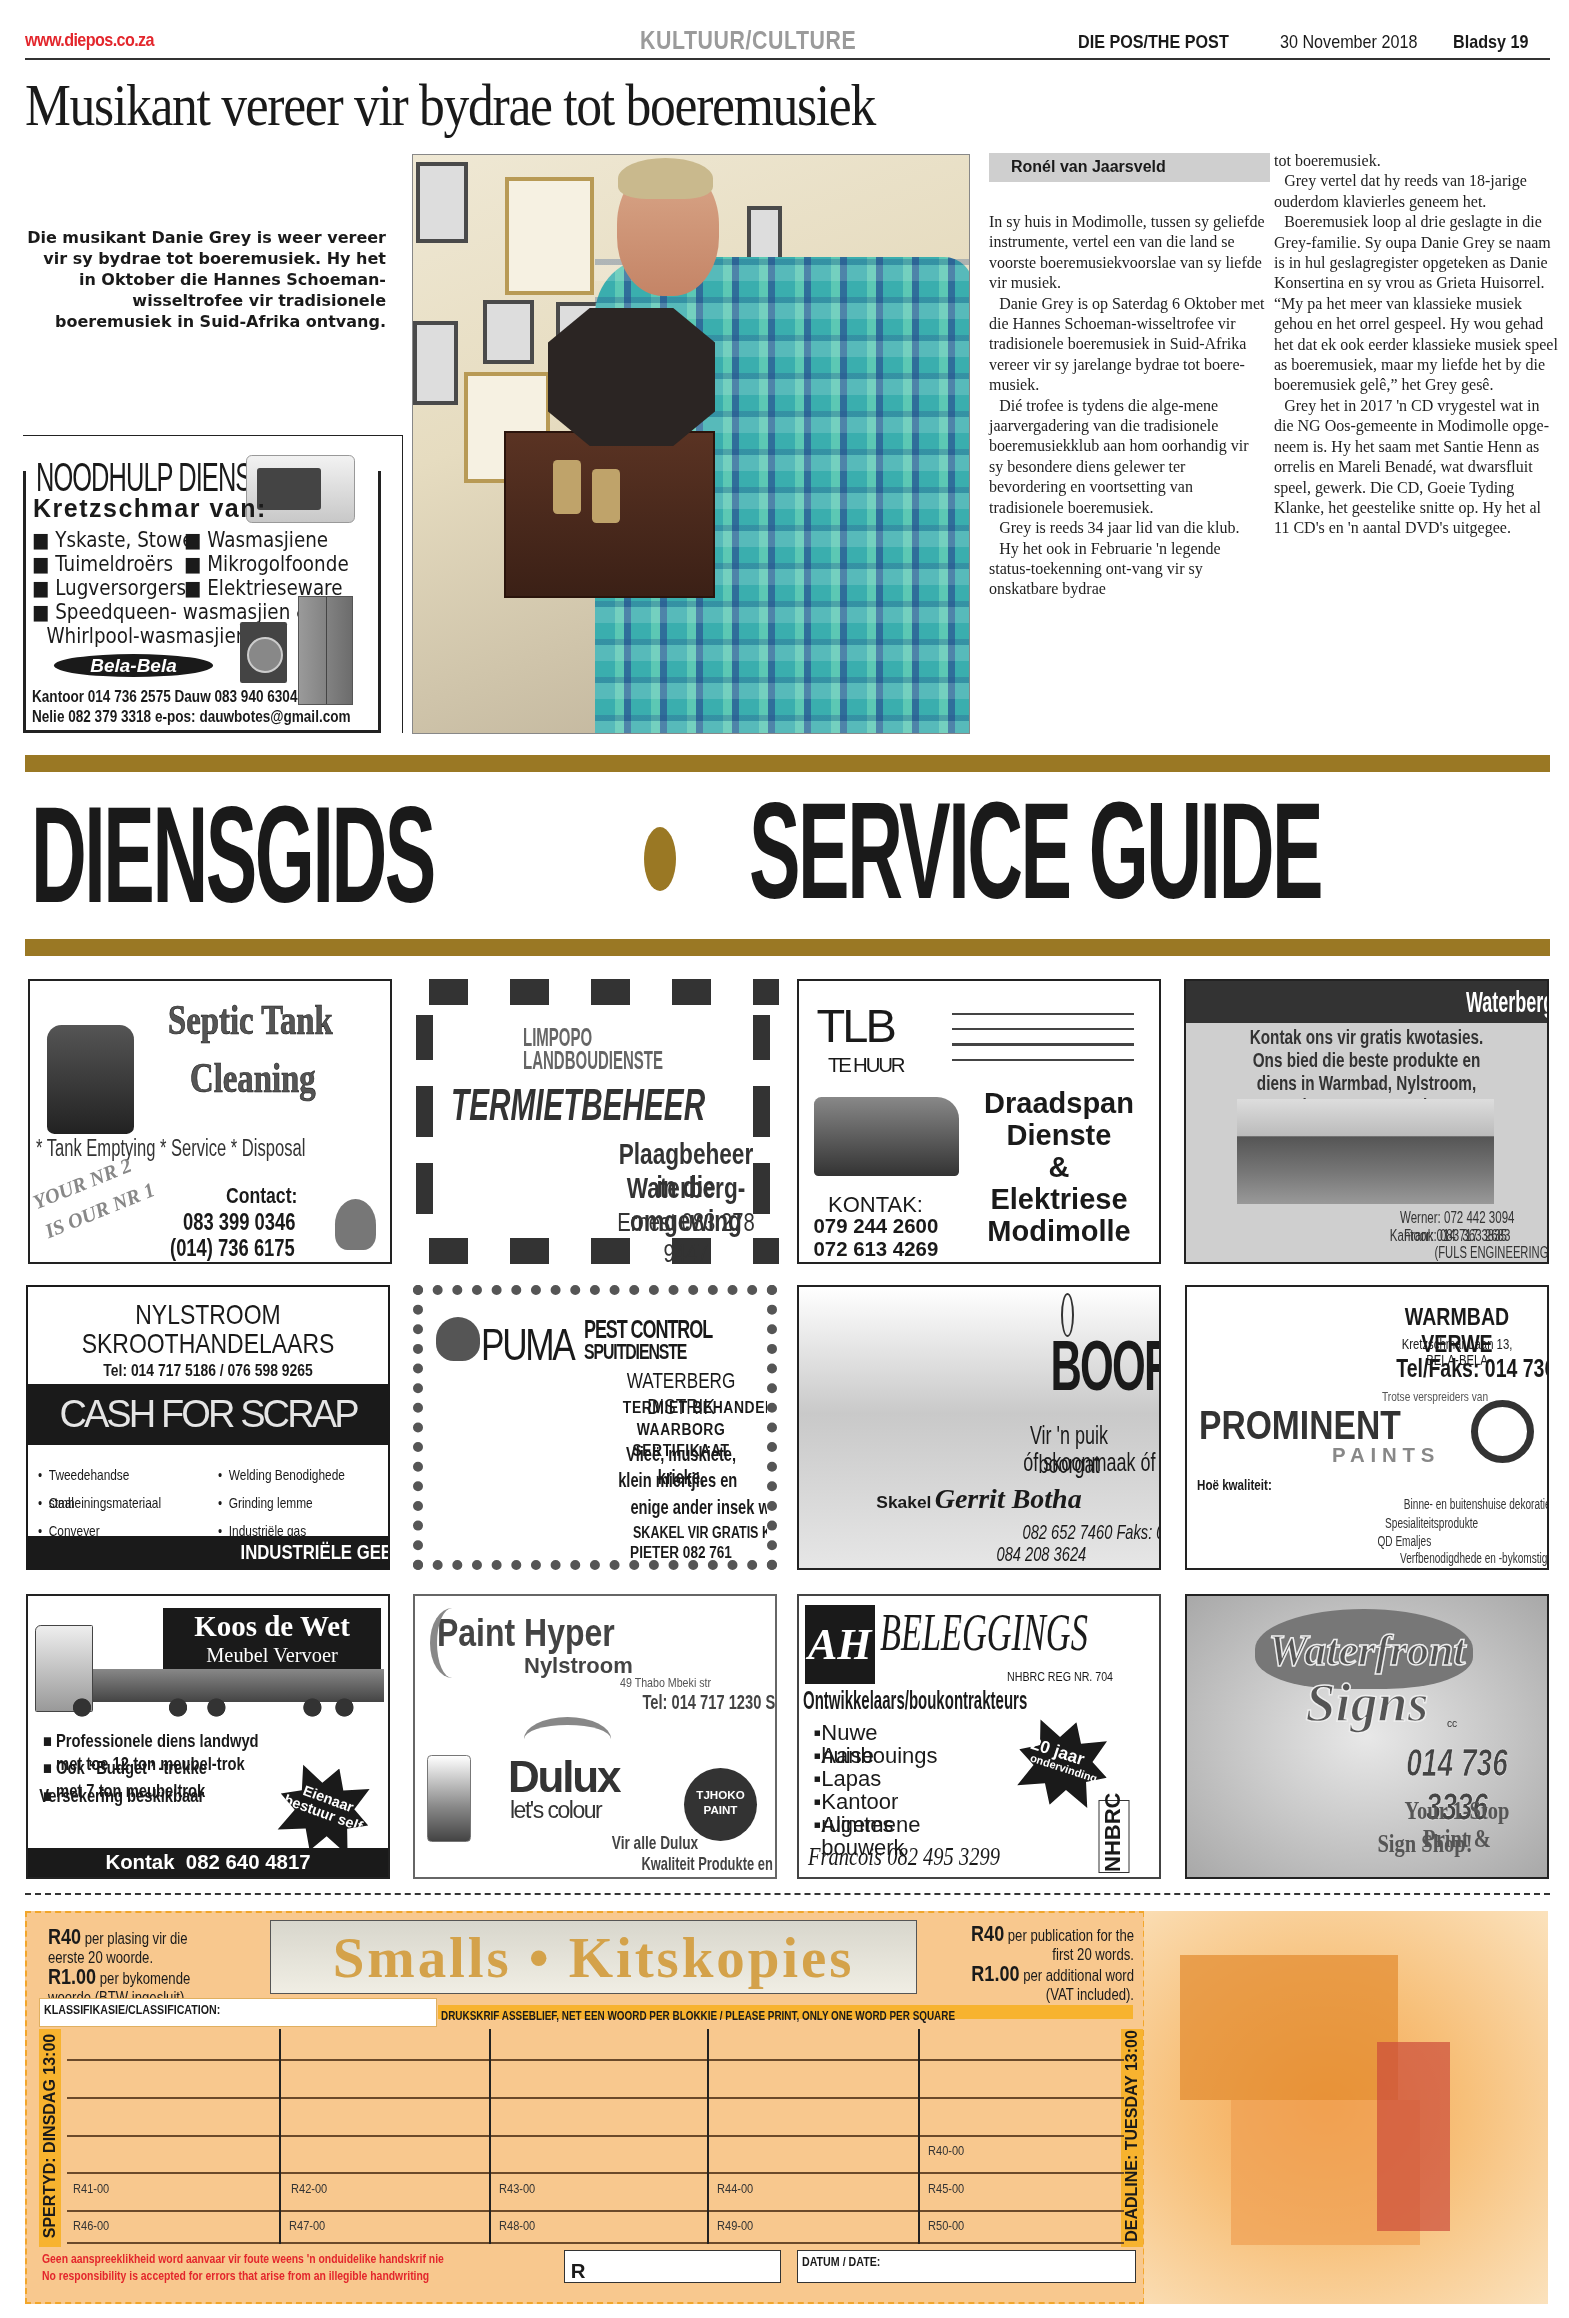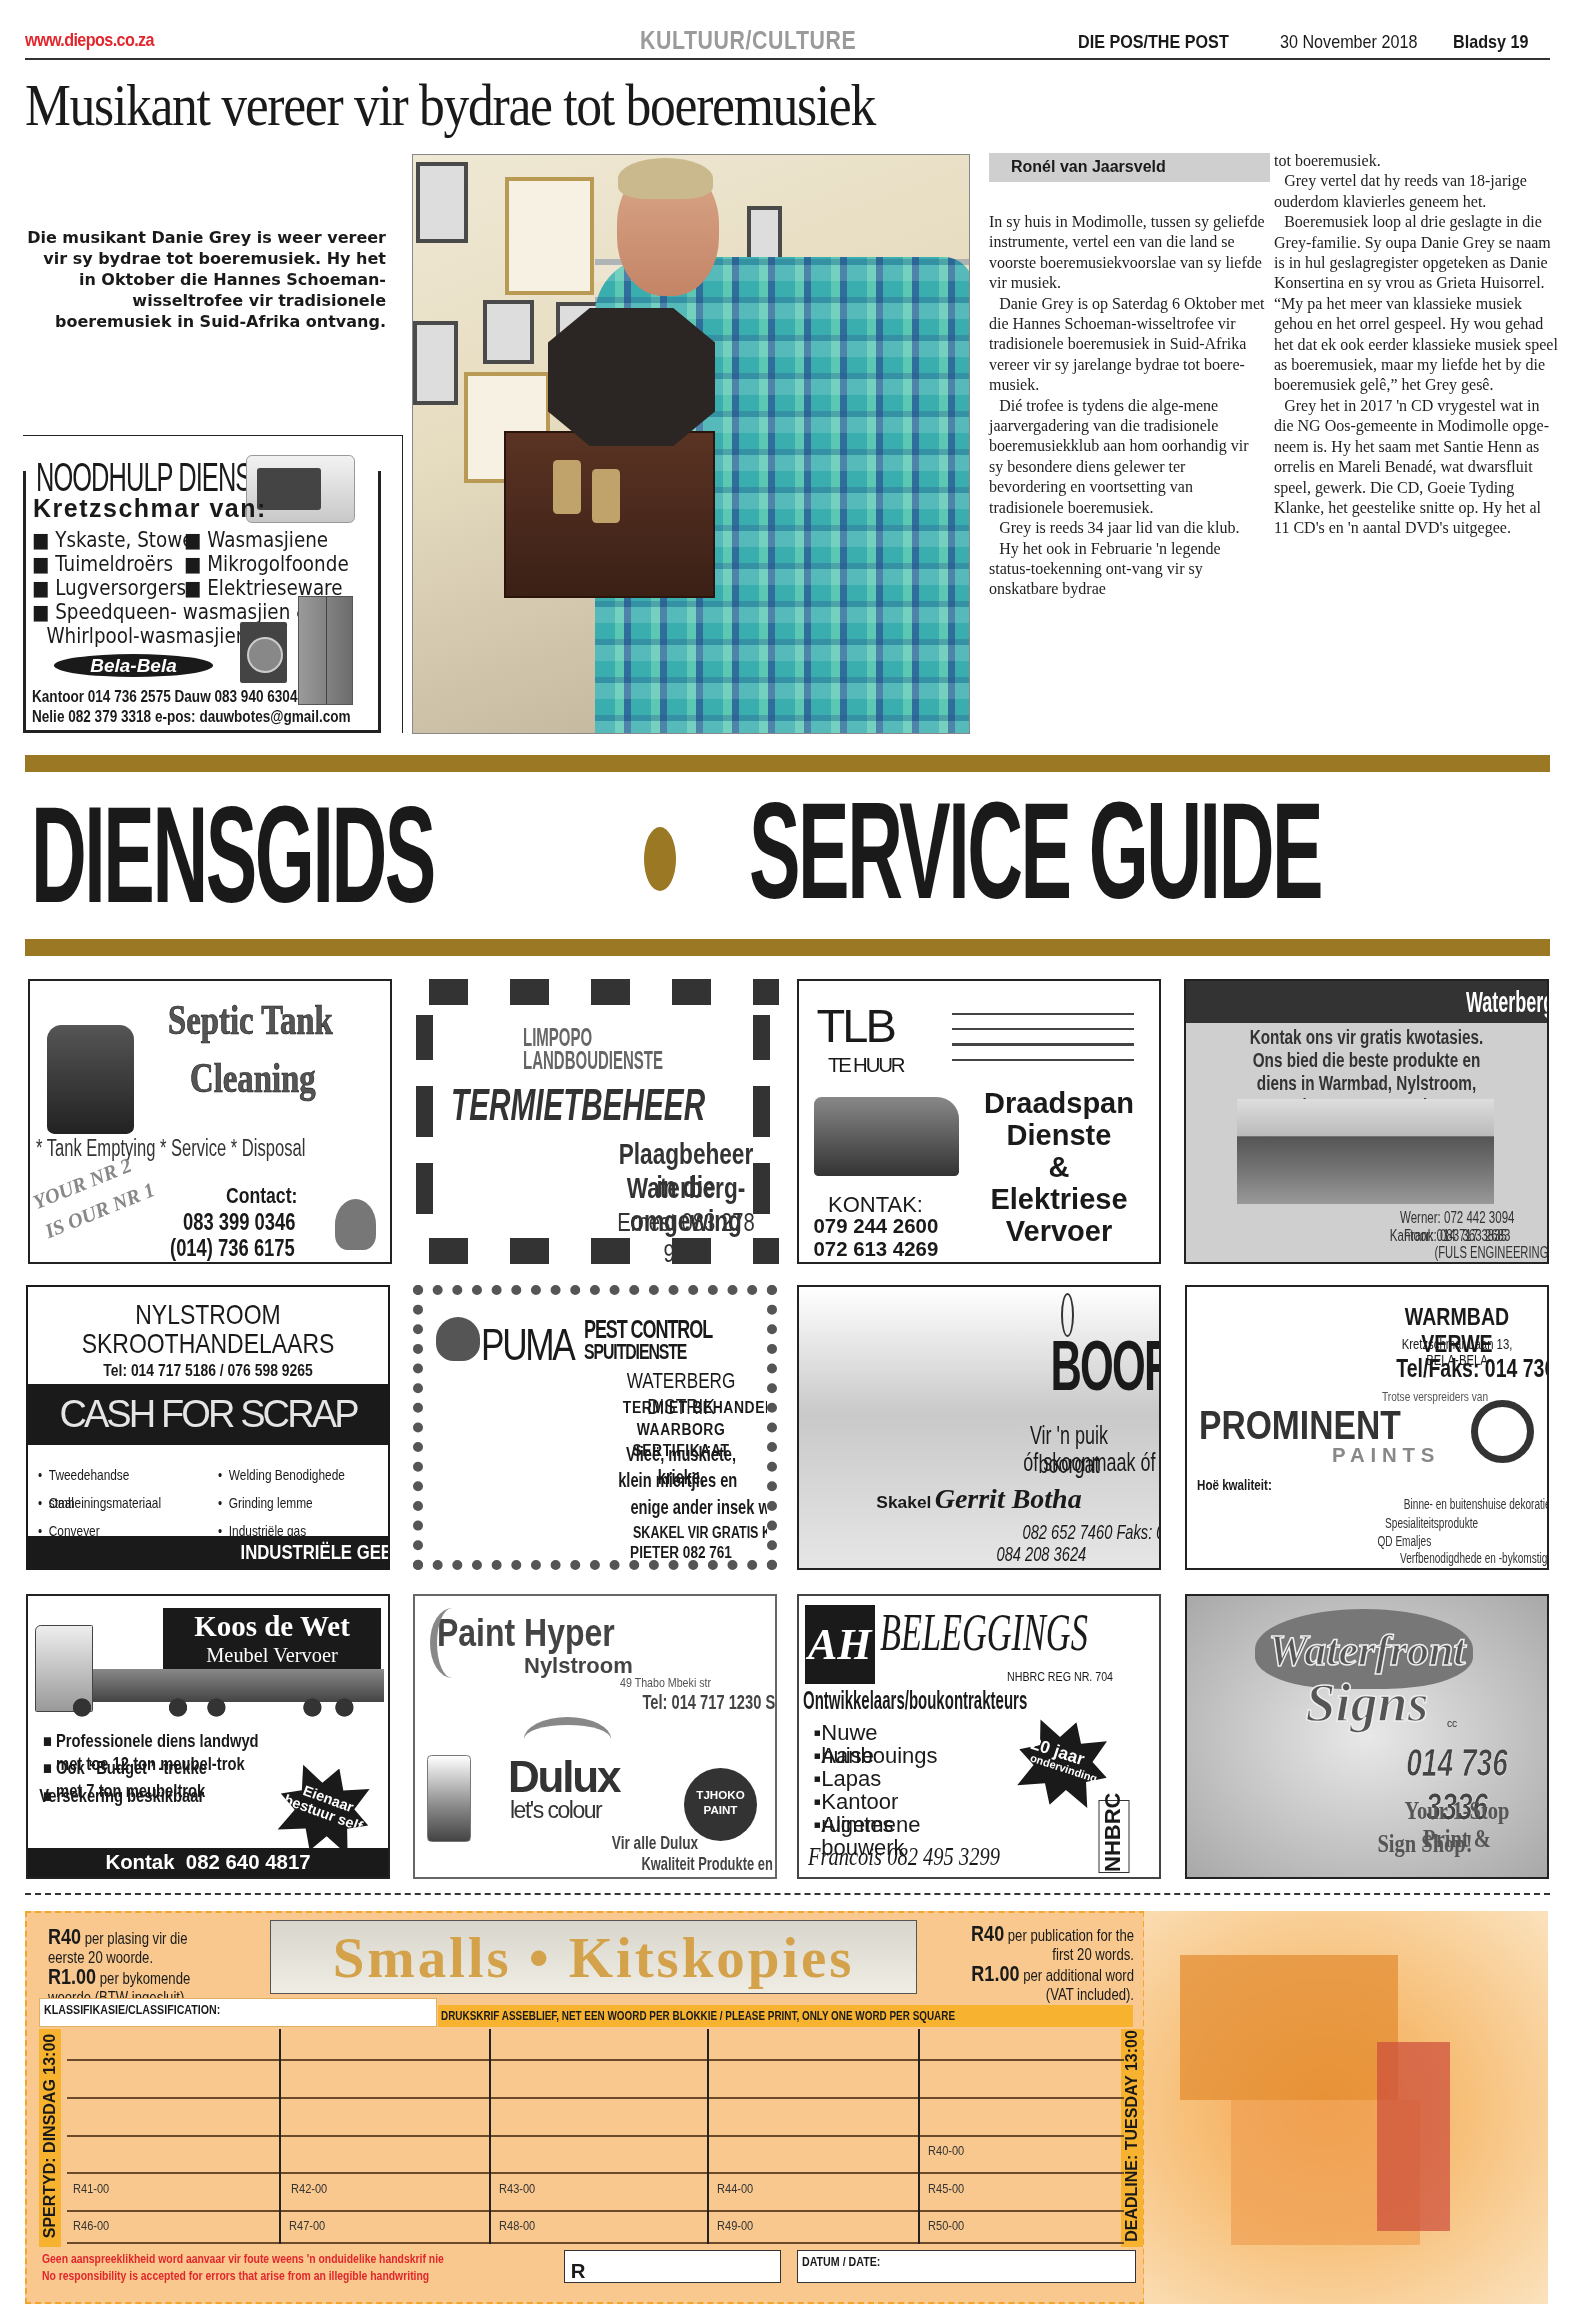--- a/index.html
+++ b/index.html
@@ -193,21 +193,21 @@
 <div class="ad" style="left:797px;top:979px;width:364px;height:285px">
   <div style="left:17.4px;top:17.4px;font:47px 'Liberation Sans',sans-serif;letter-spacing:-2.9px">TLB</div>
   <div style="left:29px;top:73px;font:20.4px 'Liberation Sans',sans-serif;letter-spacing:-2.2px">TE HUUR</div>
   <div style="left:153px;top:20.4px;width:182px;height:73px;background:repeating-linear-gradient(0deg,transparent 0 13px,#444 13px 15.3px)"></div>
   <div style="left:14.5px;top:116px;width:145px;height:79px;background:linear-gradient(#888,#333);border-radius:7.3px 22px 4.4px 4.4px"></div>
   <div style="left:169px;top:106px;width:182px;text-align:center;font:900 29px/32px 'Liberation Sans',sans-serif">
     <div style="position:static">Draadspan</div>
     <div style="position:static">Dienste</div>
     <div style="position:static">&amp;</div>
     <div style="position:static">Elektriese</div>
-    <div style="position:static">Vervoer</div>
+    <div style="position:static">Modimolle</div>
   </div>
   <div style="left:29px;top:211px;font:22px 'Liberation Sans',sans-serif">KONTAK:</div>
   <div style="left:14.5px;top:234px;font:bold 20.4px 'Liberation Sans',sans-serif">079 244 2600</div>
   <div style="left:14.5px;top:257px;font:bold 20.4px 'Liberation Sans',sans-serif">072 613 4269</div>
 </div>
 
 <div class="ad" style="left:1184px;top:979px;width:365px;height:285px;background:#cfcfcf">
   <div style="left:0;top:0;right:0;height:42px;background:#333;color:#fff;font:bold 29px/42px 'Liberation Sans',sans-serif;text-align:center">
       <span class="cond" style="transform:scaleX(.62);white-space:nowrap">Waterberg Skadunette &amp; Staalafdakke</span>
     </div>
@@ -412,21 +412,21 @@
   <span style="font-size:22px">R40</span><span style="font-weight:normal"> per plasing vir die eerste 20 woorde.</span><br>
   <span style="font-size:22px">R1.00</span><span style="font-weight:normal"> per bykomende woorde (BTW ingesluit).</span>
 </div>
 <div class="abs" style="left:270px;top:1920px;width:647px;height:74px;background:linear-gradient(#d8d6cc,#f0eee4);border:1.5px solid #555;font:bold 57px/74px 'Liberation Serif',serif;color:#d4a24a;text-align:center;letter-spacing:2.9px">Smalls • Kitskopies</div>
 <div class="abs" style="left:923px;top:1924px;width:211px;text-align:right;font:bold 16px/19px 'Liberation Sans',sans-serif;transform:scaleX(.82);transform-origin:right">
   <span style="font-size:22px">R40</span><span style="font-weight:normal"> per publication for the first 20 words.</span><br>
   <span style="font-size:22px">R1.00</span><span style="font-weight:normal"> per additional word (VAT included).</span>
 </div>
 
 <div class="abs" style="left:39px;top:1998px;width:398px;height:29px;background:#fff;border:0.7px solid #e0b060;font:bold 13px 'Liberation Sans',sans-serif;padding:2.9px 4.4px"><span style="display:inline-block;transform:scaleX(.82);transform-origin:left;white-space:nowrap">KLASSIFIKASIE/CLASSIFICATION:</span></div>
-<div class="abs" style="left:438px;top:2005px;width:695px;height:22px;background:#f7b32f;font:bold 12.4px/22px 'Liberation Sans',sans-serif;padding-left:2.9px;white-space:nowrap"><span style="display:inline-block;transform:scaleX(.8);transform-origin:left">DRUKSKRIF ASSEBLIEF, NET EEN WOORD PER BLOKKIE / PLEASE PRINT, ONLY ONE WORD PER SQUARE</span></div>
+<div class="abs" style="left:438px;top:2005px;width:695px;height:14px;background:#f7b32f;font:bold 12.4px/22px 'Liberation Sans',sans-serif;padding-left:2.9px;white-space:nowrap"><span style="display:inline-block;transform:scaleX(.8);transform-origin:left">DRUKSKRIF ASSEBLIEF, NET EEN WOORD PER BLOKKIE / PLEASE PRINT, ONLY ONE WORD PER SQUARE</span></div>
 
 <div class="abs" style="left:39px;top:2029px;width:22px;height:218px;background:#f7b32f"></div>
 <div class="abs" style="left:39px;top:2245px;width:218px;height:22px;transform:rotate(-90deg);transform-origin:left top;font:bold 16px/22px 'Liberation Sans',sans-serif;text-align:center;white-space:nowrap">SPERTYD: DINSDAG 13:00</div>
 <div class="abs" style="left:1121px;top:2029px;width:22px;height:218px;background:#f7b32f"></div>
 <div class="abs" style="left:1121px;top:2245px;width:218px;height:22px;transform:rotate(-90deg);transform-origin:left top;font:bold 16px/22px 'Liberation Sans',sans-serif;text-align:center;white-space:nowrap">DEADLINE: TUESDAY 13:00</div>
 
 <div class="grid-row" style="top:2059px"></div>
 <div class="grid-row" style="top:2097px"></div>
 <div class="grid-row" style="top:2135px"></div>
 <div class="grid-row" style="top:2172px"></div>

